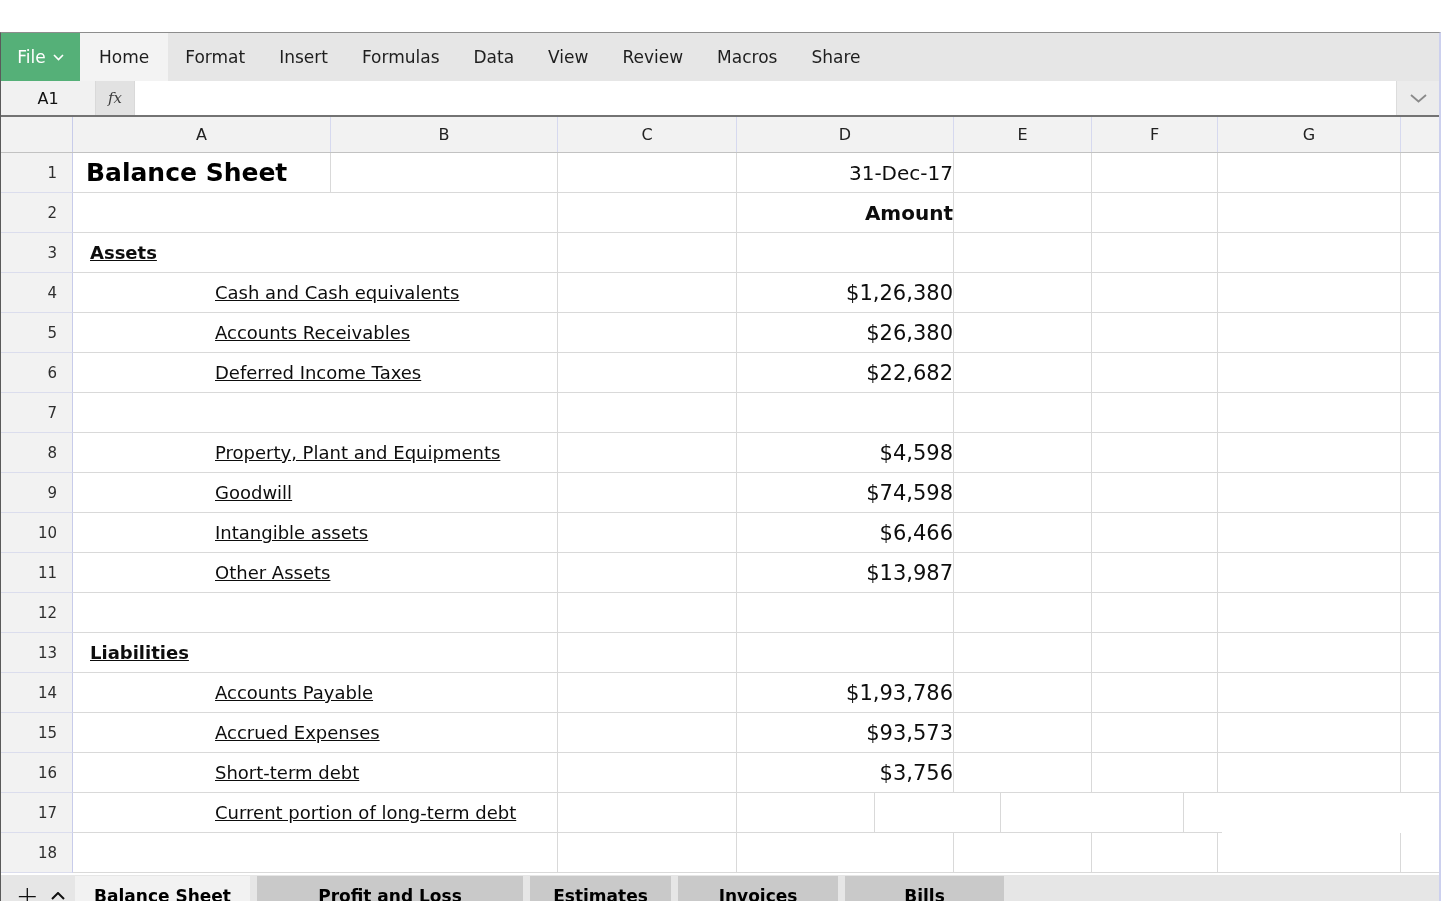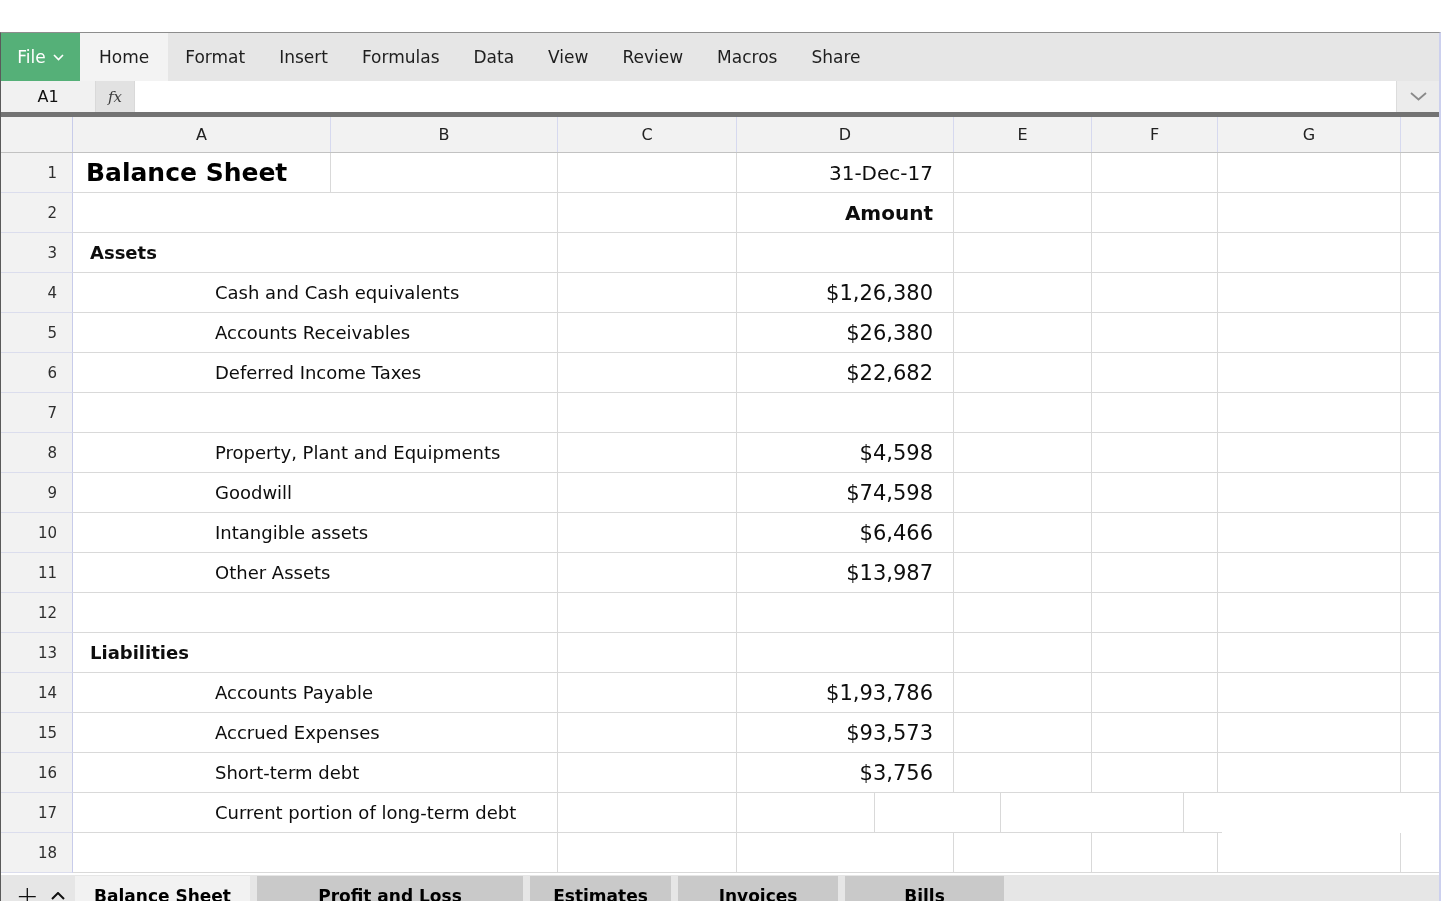--- a/index.html
+++ b/index.html
@@ -18,21 +18,21 @@
   }
 
   
   .menubar{ height:48px; background:var(--menubar-bg,#e6e6e6); display:flex; align-items:stretch; flex-shrink:0; }
   .file-btn{ width:79px; background:var(--accent-green,#55b078); color:#fff; display:flex; align-items:center; justify-content:center; gap:7px; font-size:17px; cursor:pointer; }
   .menu-items{ display:flex; align-items:stretch; }
   .menu-item{ padding:16px 17px; display:flex; align-items:center; font-size:17px; color:#1e1e1e; cursor:pointer; }
   .menu-item.active{ background:#f3f3f3; padding:6px 19px; }
 
   
-  .formula-row{ height:36px; background:#f0f0f0; display:flex; align-items:stretch; border-bottom:5px solid #737373; flex-shrink:0; }
+  .formula-row{ height:36px; background:#f0f0f0; display:flex; align-items:stretch; border-bottom:2px solid #737373; flex-shrink:0; }
   .name-box{ width:95px; background:#f1f1f1; border-right:1px solid #d9d9d9; display:flex; align-items:center; justify-content:center; font-size:16px; color:#111; }
   .fx-btn{ width:39px; background:#e2e2e2; border-right:1px solid #d9d9d9; display:flex; align-items:center; justify-content:center; font-family:"DejaVu Serif","Liberation Serif",serif; font-style:italic; font-size:15px; color:#3c3c3c; cursor:pointer; }
   .formula-input{ flex:1; border:none; outline:none; background:#fff; font-size:15px; padding:0 9px; font-family:inherit; }
   .fb-chevron{ width:43px; background:#ececec; border-left:1px solid #dcdcdc; display:flex; align-items:center; justify-content:center; cursor:pointer; }
 
   
   .cA{ width:258px; } .cB{ width:227px; } .cC{ width:179px; } .cD{ width:217px; }
   .cE{ width:138px; } .cF{ width:126px; } .cG{ width:183px; } .cX{ width:38px; }
   .cAB{ width:485px; }
 
@@ -44,24 +44,24 @@
 
   
   .grid{ height:722px; overflow:hidden; background:#fff; flex-shrink:0; }
   .grow{ display:flex; height:40px; }
   .rowhead{ width:72px; background:var(--header-bg,#f2f2f2); border-right:1px solid #c8ccea; border-bottom:1px solid #dbdded; display:flex; align-items:center; justify-content:flex-end; padding-right:15px; font-size:15px; color:#2e2e2e; }
   .cell{ border-right:1px solid var(--grid-line,#d9d9d9); border-bottom:1px solid var(--grid-line,#d9d9d9); display:flex; align-items:center; font-size:18px; color:#0d0d0d; overflow:hidden; white-space:nowrap; background:#fff; }
   .cell.cX{ border-right:none; }
   .cell.title{ font-weight:bold; font-size:25px; padding-left:13px; color:#000; }
   .cell.section{ font-weight:bold; padding-left:17px; }
   .cell.indent{ padding-left:142px; }
-  .cell.numcol{ justify-content:flex-end; padding-right:20px; font-size:21px; }
+  .cell.numcol{ justify-content:flex-end; padding-right:0; font-size:21px; }
   .cell.numcol.date{ font-size:20px; }
   .cell.numcol.amount-header{ font-size:20px; font-weight:bold; }
-  .cell.cAB{ padding-left:17px; }
+  .cell.cAB{ padding-left:17px;text-decoration:underline; }
   .cell.cAB.indent{ padding-left:142px; }
 
   
   .tabbar{ height:56px; background:#e6e6e6; display:flex; align-items:flex-start; padding-top:1px; flex-shrink:0; }
   .tab-controls{ height:40px; display:flex; align-items:center; padding-left:15px; padding-right:10px; gap:15px; }
   .plus-btn{ font-size:27px; font-weight:300; color:#111; line-height:28px; cursor:pointer; width:20px; text-align:center; }
   .caret-btn{ display:flex; align-items:center; justify-content:center; cursor:pointer; width:14px; }
   .tabs{ display:flex; align-items:stretch; height:40px; }
   .tab{ display:flex; align-items:center; justify-content:center; font-weight:bold; font-size:17px; color:#000; background:var(--inactive-tab-bg,#c9c9c9); margin-right:7px; cursor:pointer; }
   .tab.active{ background:var(--active-tab-bg,#f2f2f2); }

